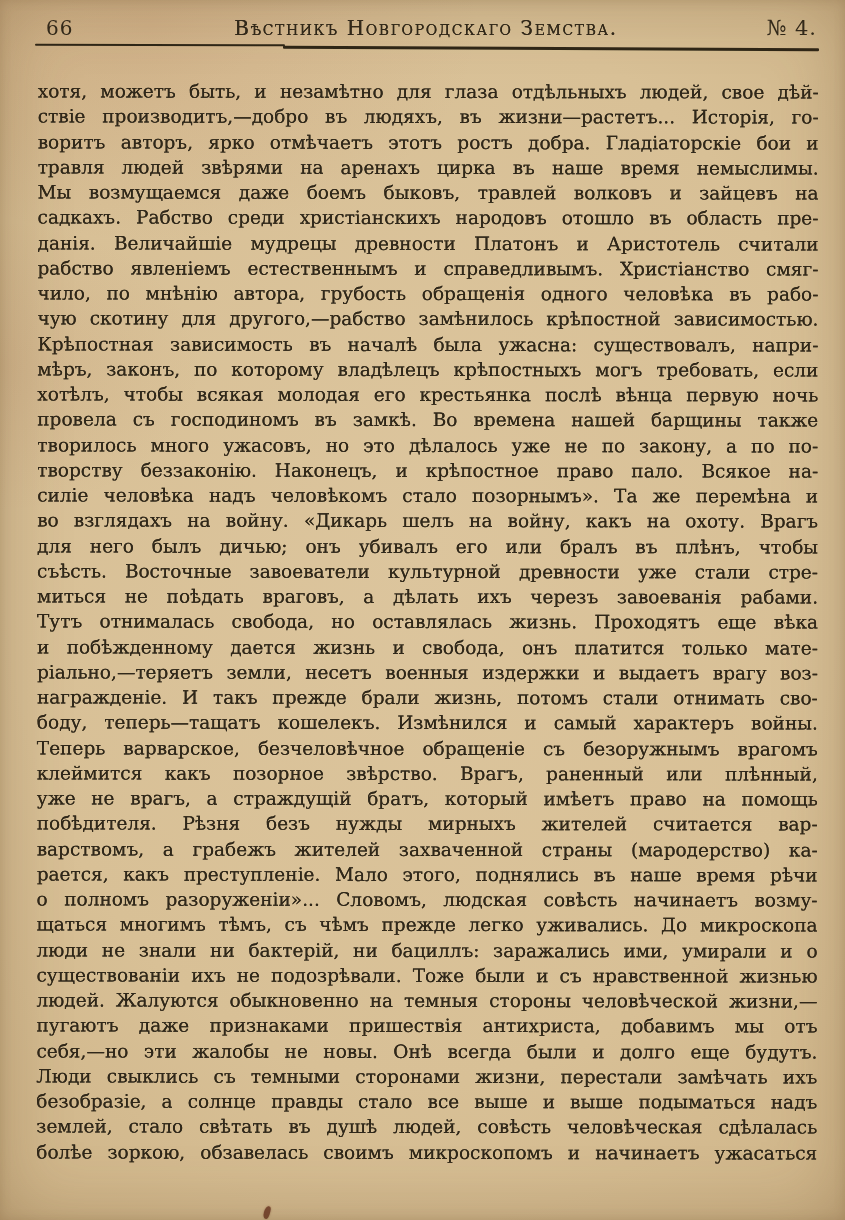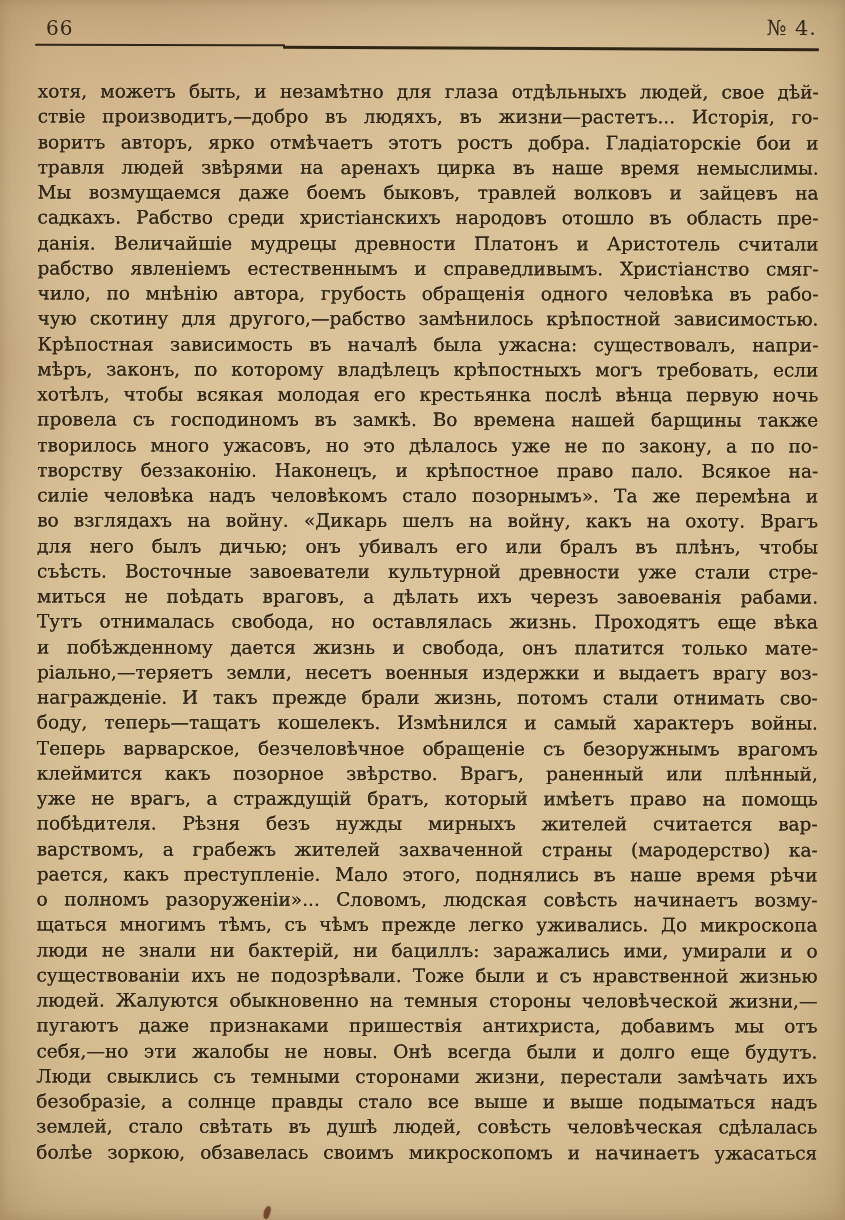--- a/index.html
+++ b/index.html
@@ -52,20 +52,21 @@
     box-shadow:0 0 2px rgba(123,74,51,.6);
   }
 </style>
 </head>
 <body>
 
 <div class="page">
 
   <div class="header-row">
     <span class="page-number">66</span>
+    <span class="journal-title">Вѣстникъ Новгородскаго Земства.</span>
     <span class="issue-number">№ 4.</span>
   </div>
 
   <div class="rule rule-left"></div>
   <div class="rule rule-right"></div>
 
   <div class="body-text">
       <div class="text-line">хотя, можетъ быть, и незамѣтно для глаза отдѣльныхъ людей, свое дѣй-</div>
       <div class="text-line">ствіе производитъ,—добро въ людяхъ, въ жизни—растетъ... Исторія, го-</div>
       <div class="text-line">воритъ авторъ, ярко отмѣчаетъ этотъ ростъ добра. Гладіаторскіе бои и</div>

